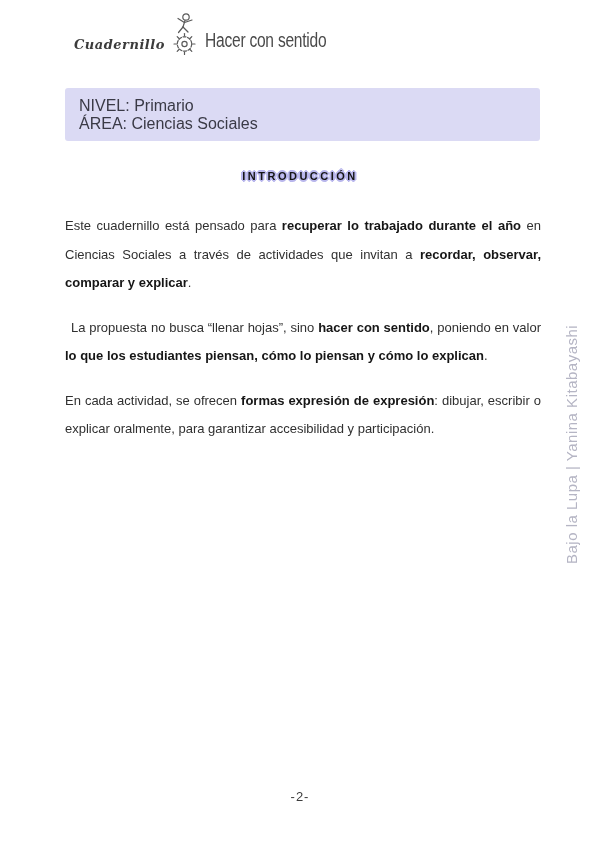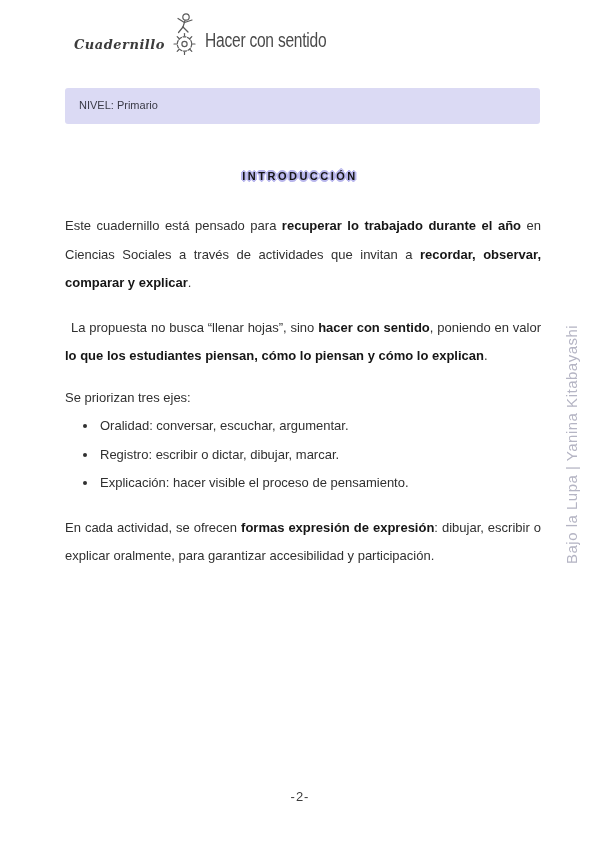--- a/index.html
+++ b/index.html
@@ -15,21 +15,21 @@
   }
   .brand-mascot{display:inline-block;line-height:0;}
   .brand-title{
     display:inline-block;font-size:19px;color:#4a4a4a;letter-spacing:-.3px;
     transform:scaleX(.82) scaleY(1.08);transform-origin:left bottom;padding-bottom:5px;
   }
   
   .meta-box{
     position:absolute;left:65px;top:88px;width:447px;
     background:#dbdaf4;border-radius:3px;padding:9px 14px;
-    font-size:11px;line-height:17.5px;color:#3a3a46;
+    font-size:16px;line-height:17.5px;color:#3a3a46;
   }
   
   .title{
     position:absolute;left:0;top:170px;width:100%;text-align:center;margin:0;
     font-size:11px;font-weight:700;letter-spacing:2.5px;color:#151515;
     text-shadow:-2px 0 0 #b9b7ec,2px 0 0 #b9b7ec,0 -2px 0 #b9b7ec,0 2px 0 #b9b7ec,
                 -1px -1px 0 #b9b7ec,1px -1px 0 #b9b7ec,-1px 1px 0 #b9b7ec,1px 1px 0 #b9b7ec;
   }
   
   .content{position:absolute;left:65px;top:196px;width:476px;font-size:13px;line-height:28.5px;}
@@ -80,36 +80,29 @@
         <path d="M21 39.5 L22.8 41.3"></path>
         <path d="M8.2 41.3 L10 39.5"></path>
         <path d="M21 28.5 L22.8 26.7"></path>
       </svg>
     </span>
     <span class="brand-title">Hacer con sentido</span>
   </div>
 
   <div class="meta-box">
     <div>NIVEL: Primario</div>
+    <div>ÁREA: Ciencias Sociales</div>
   </div>
 
   <h1 class="title">INTRODUCCIÓN</h1>
 
   <div class="content">
     <p><span>Este cuadernillo está pensado para </span><b>recuperar lo trabajado durante el año</b><span> en Ciencias Sociales a través de actividades que invitan a </span><b>recordar, observar, comparar y explicar</b><span>.</span></p>
     <p class="indent"><span>La propuesta no busca “llenar hojas”, sino </span><b>hacer con sentido</b><span>, poniendo en valor </span><b>lo que los estudiantes piensan, cómo lo piensan y cómo lo explican</b><span>.</span></p>
 
-    <div class="list-block">
-      <p class="lead">Se priorizan tres ejes:</p>
-      <ul>
-          <li>Oralidad: conversar, escuchar, argumentar.</li>
-          <li>Registro: escribir o dictar, dibujar, marcar.</li>
-          <li>Explicación: hacer visible el proceso de pensamiento.</li>
-        </ul>
-    </div>
 
 
     <p class="final-par"><span>En cada actividad, se ofrecen </span><b>formas expresión de expresión</b><span>: dibujar, escribir o explicar oralmente, para garantizar accesibilidad y participación.</span></p>
   </div>
 
   <div class="watermark">Bajo la Lupa | Yanina Kitabayashi</div>
 
   <div class="page-number">-2-</div>
 
 </div>

